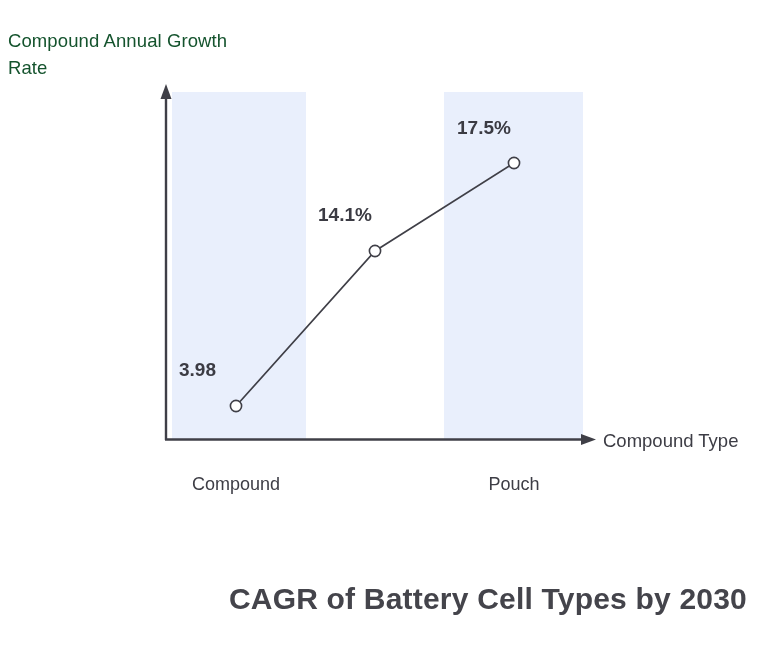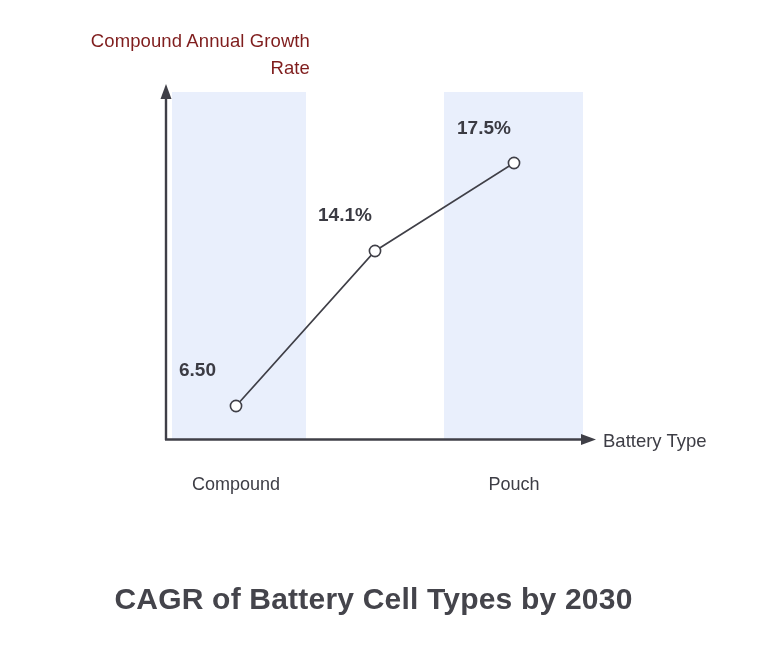--- a/index.html
+++ b/index.html
@@ -22,24 +22,24 @@
     position: absolute;
     inset: 0;
   }
 
   
   .y-axis-title {
     position: absolute;
     left: 8px;
     top: 27px;
     width: 302px;
-    text-align: right;
+    text-align: left;
     font-size: 18.5px;
     line-height: 27px;
-    color: #7f1d1d;
+    color: #14532d;
     letter-spacing: 0.1px;
     white-space: pre-line;
   }
 
   
   .plot-svg {
     position: absolute;
     left: 0;
     top: 0;
   }
@@ -75,21 +75,21 @@
     font-weight: 600;
     white-space: nowrap;
   }
 
   
   .chart-title {
     position: absolute;
     left: 0;
     top: 578px;
     width: 747px;
-    text-align: center;
+    text-align: right;
     font-size: 30px;
     line-height: 42px;
     font-weight: 600;
     color: #44444b;
     letter-spacing: 0.2px;
     white-space: nowrap;
   }
 </style>
 </head>
 <body>
@@ -118,28 +118,28 @@
 
     <polyline points="236,406 375,251 514,163" fill="none" stroke="#3f3f47" stroke-width="1.7" stroke-linejoin="round" stroke-linecap="round"></polyline>
 
     <g>
       <circle cx="236" cy="406" r="5.6" fill="#ffffff" stroke="#3f3f47" stroke-width="1.6"></circle>
       <circle cx="375" cy="251" r="5.6" fill="#ffffff" stroke="#3f3f47" stroke-width="1.6"></circle>
       <circle cx="514" cy="163" r="5.6" fill="#ffffff" stroke="#3f3f47" stroke-width="1.6"></circle>
     </g>
   </svg>
 
-  <div class="value-label" style="left:179px; top:358px; width:114px;">6.50</div>
+  <div class="value-label" style="left:179px; top:358px; width:114px;">3.98</div>
 
   <div class="value-label" style="left:318px; top:203px; width:114px;">14.1%</div>
 
   <div class="value-label" style="left:457px; top:116px; width:114px;">17.5%</div>
 
   <div class="cat-label" style="left:166px; width:140px;">Compound</div>
 
 
   <div class="cat-label" style="left:444px; width:140px;">Pouch</div>
 
-  <div class="x-axis-title">Battery Type</div>
+  <div class="x-axis-title">Compound Type</div>
 
   <div class="chart-title">CAGR of Battery Cell Types by 2030</div>
 
 </div>
 
 </body></html>

